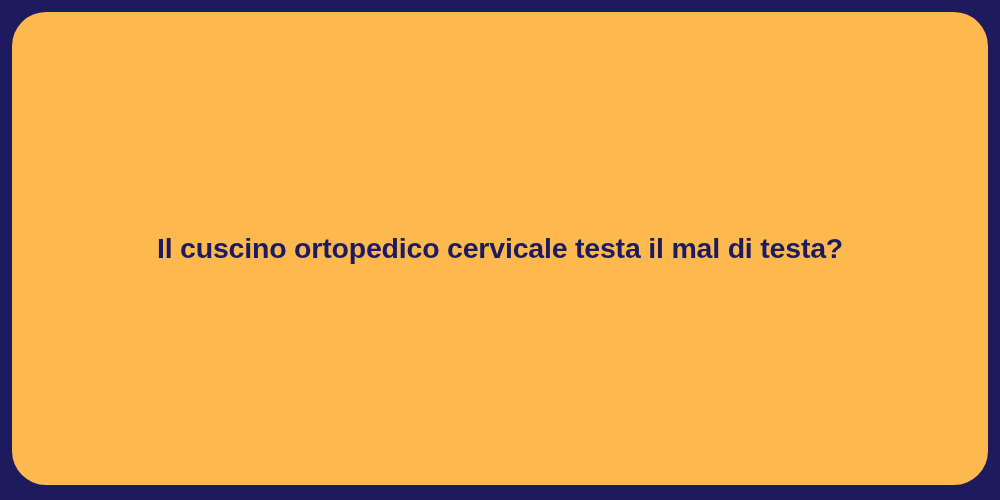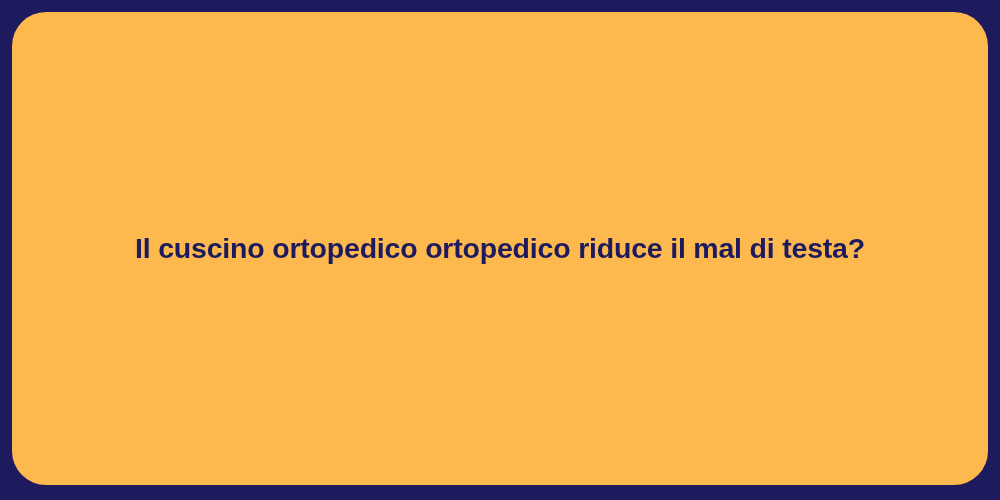--- a/index.html
+++ b/index.html
@@ -46,15 +46,15 @@
     letter-spacing: -0.2px;
     color: #1e1a5e;
     white-space: nowrap;
   }
 </style>
 </head>
 <body>
 
 <div class="banner-frame">
   <div class="banner-panel">
-    <h1 class="banner-heading">Il cuscino ortopedico ortopedico riduce il mal di testa?</h1>
+    <h1 class="banner-heading">Il cuscino ortopedico cervicale testa il mal di testa?</h1>
   </div>
 </div>
 
 </body></html>

